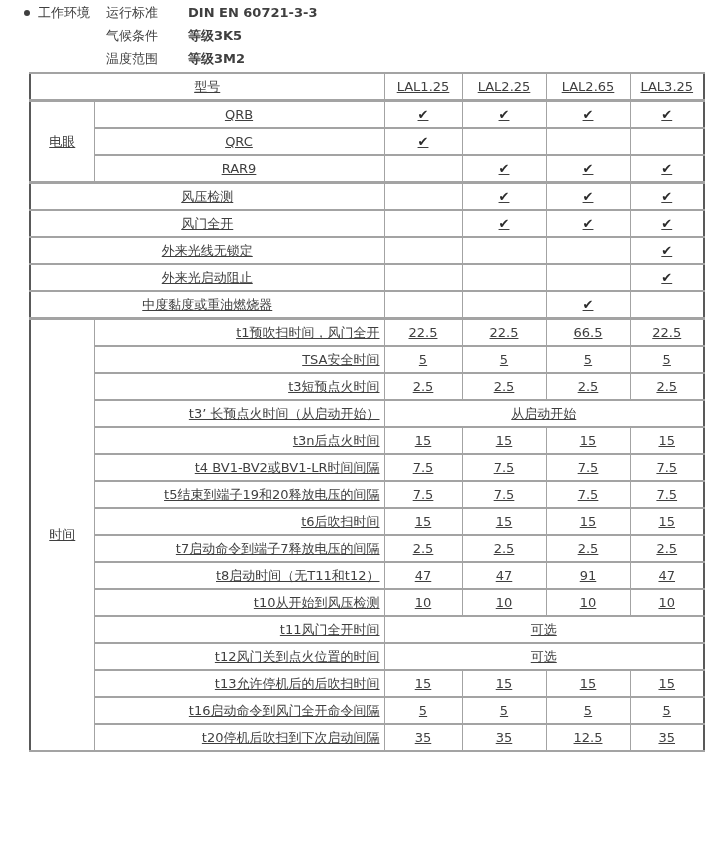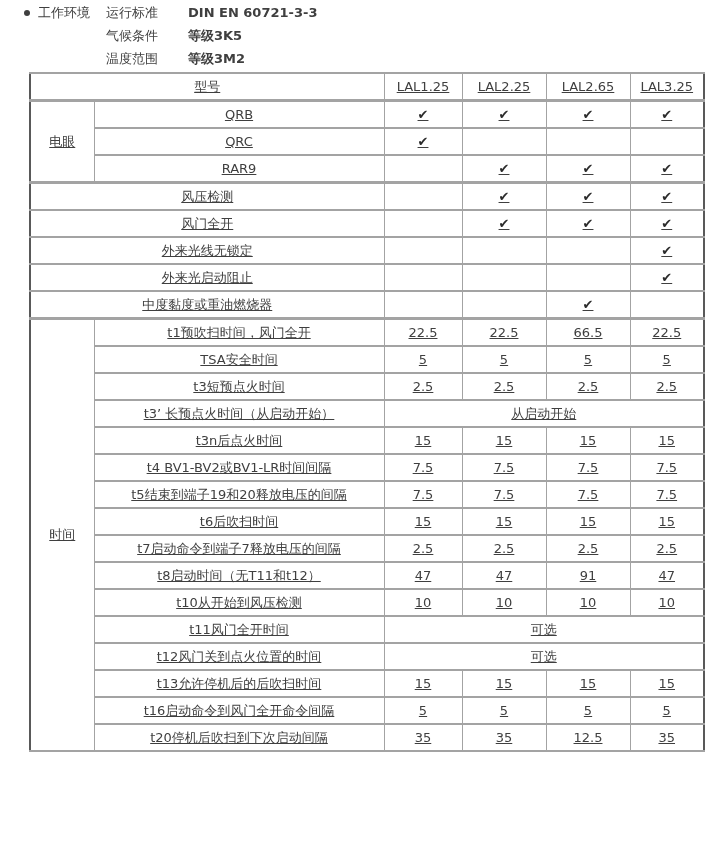--- a/index.html
+++ b/index.html
@@ -41,21 +41,21 @@
     border-top-width: 2px;
     border-bottom-width: 2px;
     height: 25px;
     padding: 0 4px;
     text-align: center;
     vertical-align: middle;
     overflow: hidden;
     white-space: nowrap;
   }
   .spec-table tr.section-start td { border-top-width: 3px; margin-top: 44px; }
-  .spec-table td.left-label { text-align: center; }
+  .spec-table td.left-label { text-align: right; }
   .check {
     font-weight: bold;
     font-style: italic;
     color: #2b2b2b;
     font-size: 13px;
   }
 </style>
 </head>
 <body>
 

